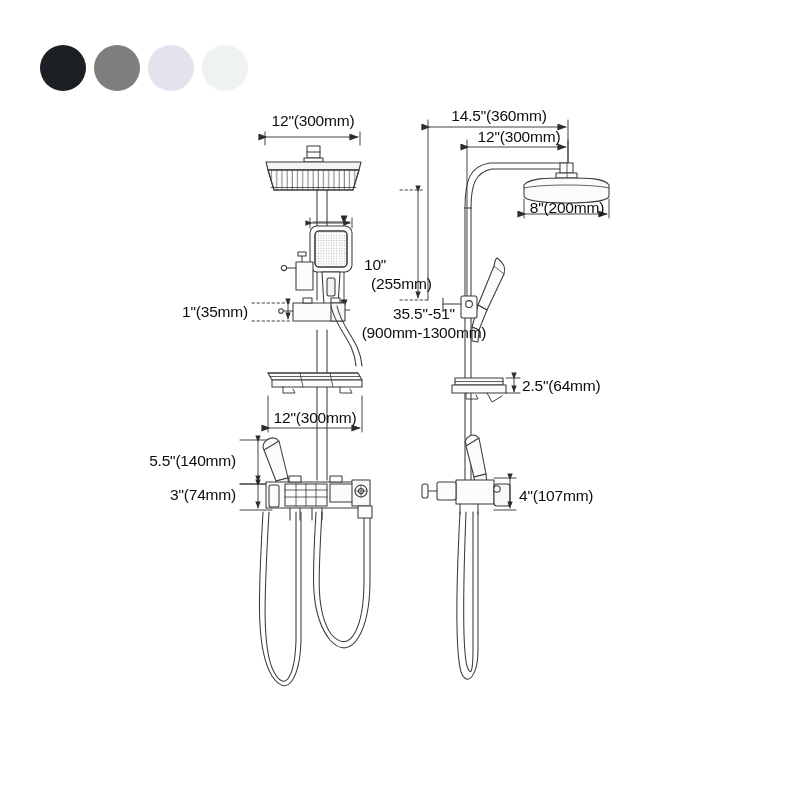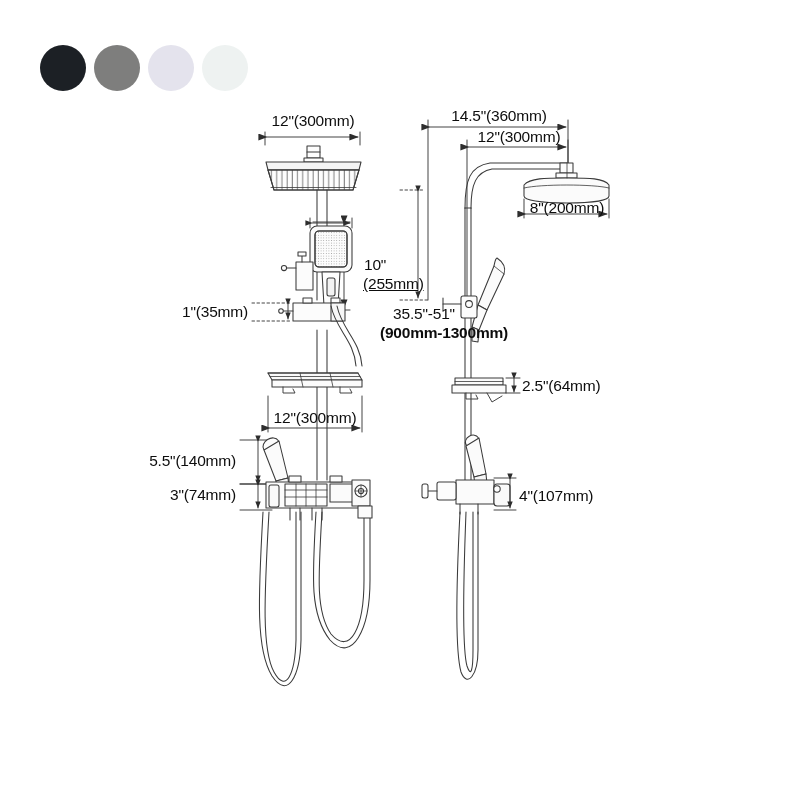--- a/index.html
+++ b/index.html
@@ -332,34 +332,34 @@
         <path d="M460,512 C456,590 455,650 461,672 C467,688 478,676 478,650 L478,512"></path>
         <path d="M466,512 C463,590 462,648 467,666 C471,678 473,670 473,650 L473,512"></path>
       </g>
     </g>
   </g>
 </svg>
 
 <div class="dim-label center" style="left:313px; top:112px;">12"(300mm)</div>
 
 <div class="dim-label" style="left:364px; top:256px;">10"</div>
-<div class="dim-label" style="left:363px; top:275px;text-decoration:underline;">(255mm)</div>
+<div class="dim-label" style="left:371px; top:275px;">(255mm)</div>
 
 <div class="dim-label right" style="left:248px; top:303px;">1"(35mm)</div>
 
 <div class="dim-label center" style="left:315px; top:409px;">12"(300mm)</div>
 
 <div class="dim-label right" style="left:236px; top:452px;">5.5"(140mm)</div>
 
 <div class="dim-label right" style="left:236px; top:486px;">3"(74mm)</div>
 
 <div class="dim-label center" style="left:499px; top:107px;">14.5"(360mm)</div>
 
 <div class="dim-label center" style="left:519px; top:128px;">12"(300mm)</div>
 
 <div class="dim-label center" style="left:567px; top:199px;">8"(200mm)</div>
 
 <div class="dim-label center" style="left:424px; top:305px;">35.5"-51"</div>
-<div class="dim-label center" style="left:444px; top:324px;font-weight:bold;">(900mm-1300mm)</div>
+<div class="dim-label center" style="left:424px; top:324px;">(900mm-1300mm)</div>
 
 <div class="dim-label" style="left:522px; top:377px;">2.5"(64mm)</div>
 
 <div class="dim-label" style="left:519px; top:487px;">4"(107mm)</div>
 
 </body></html>

